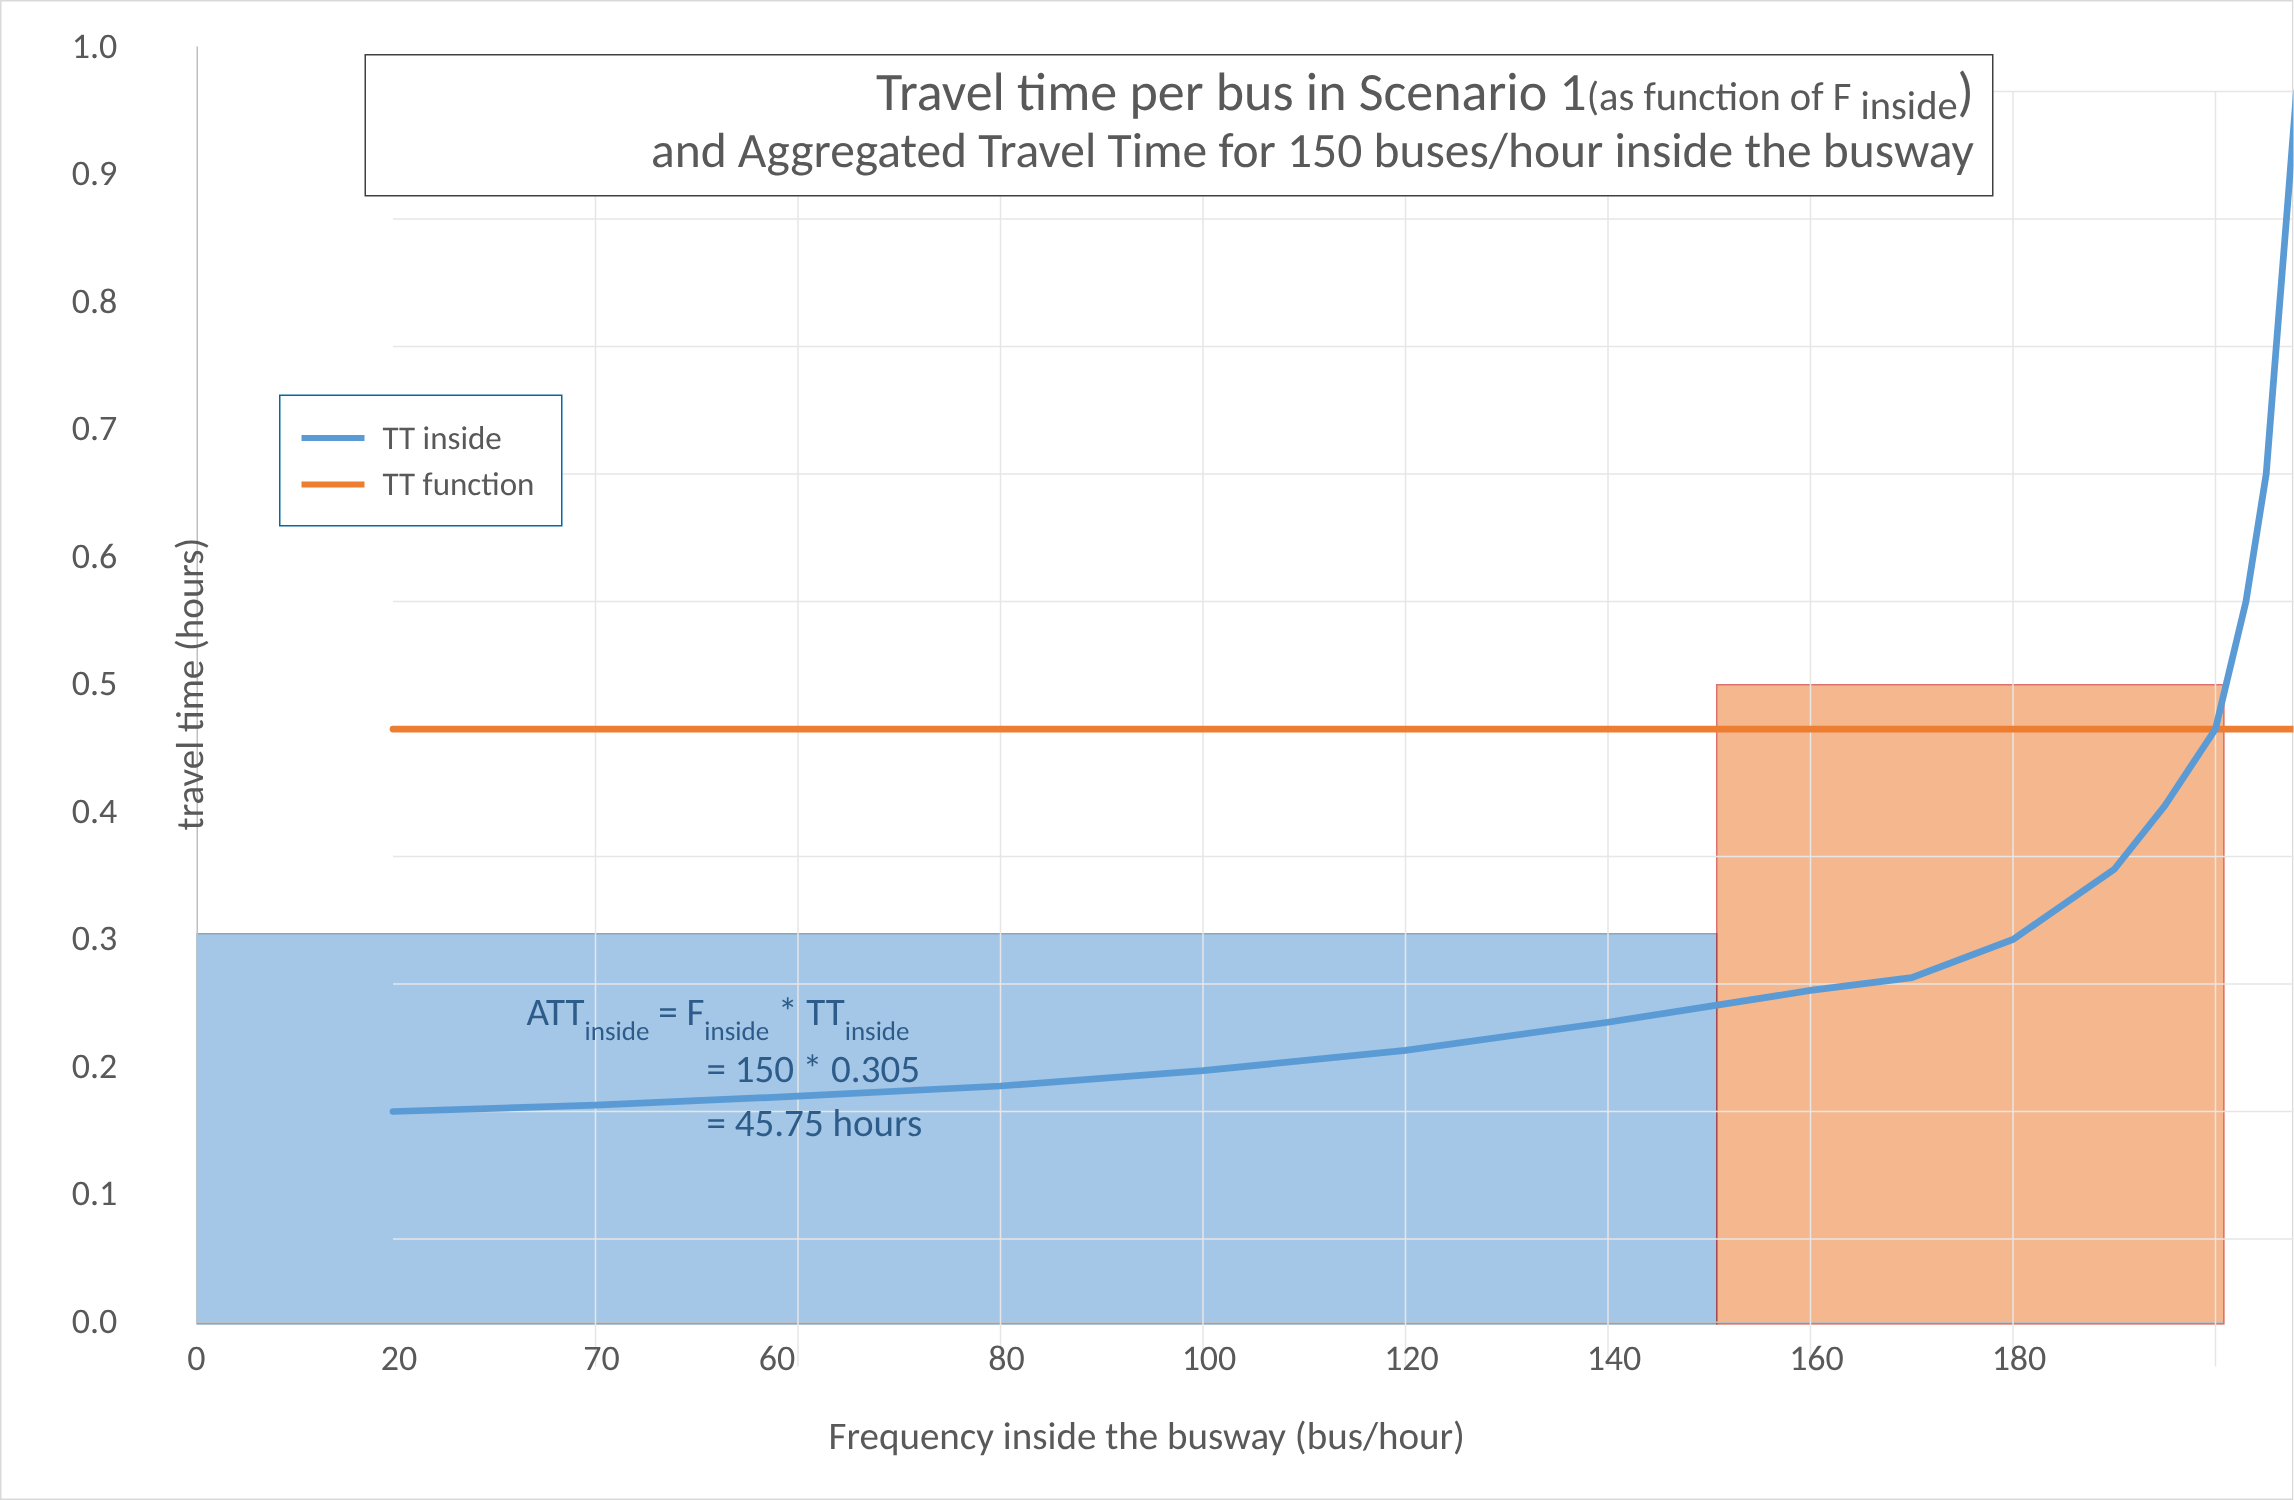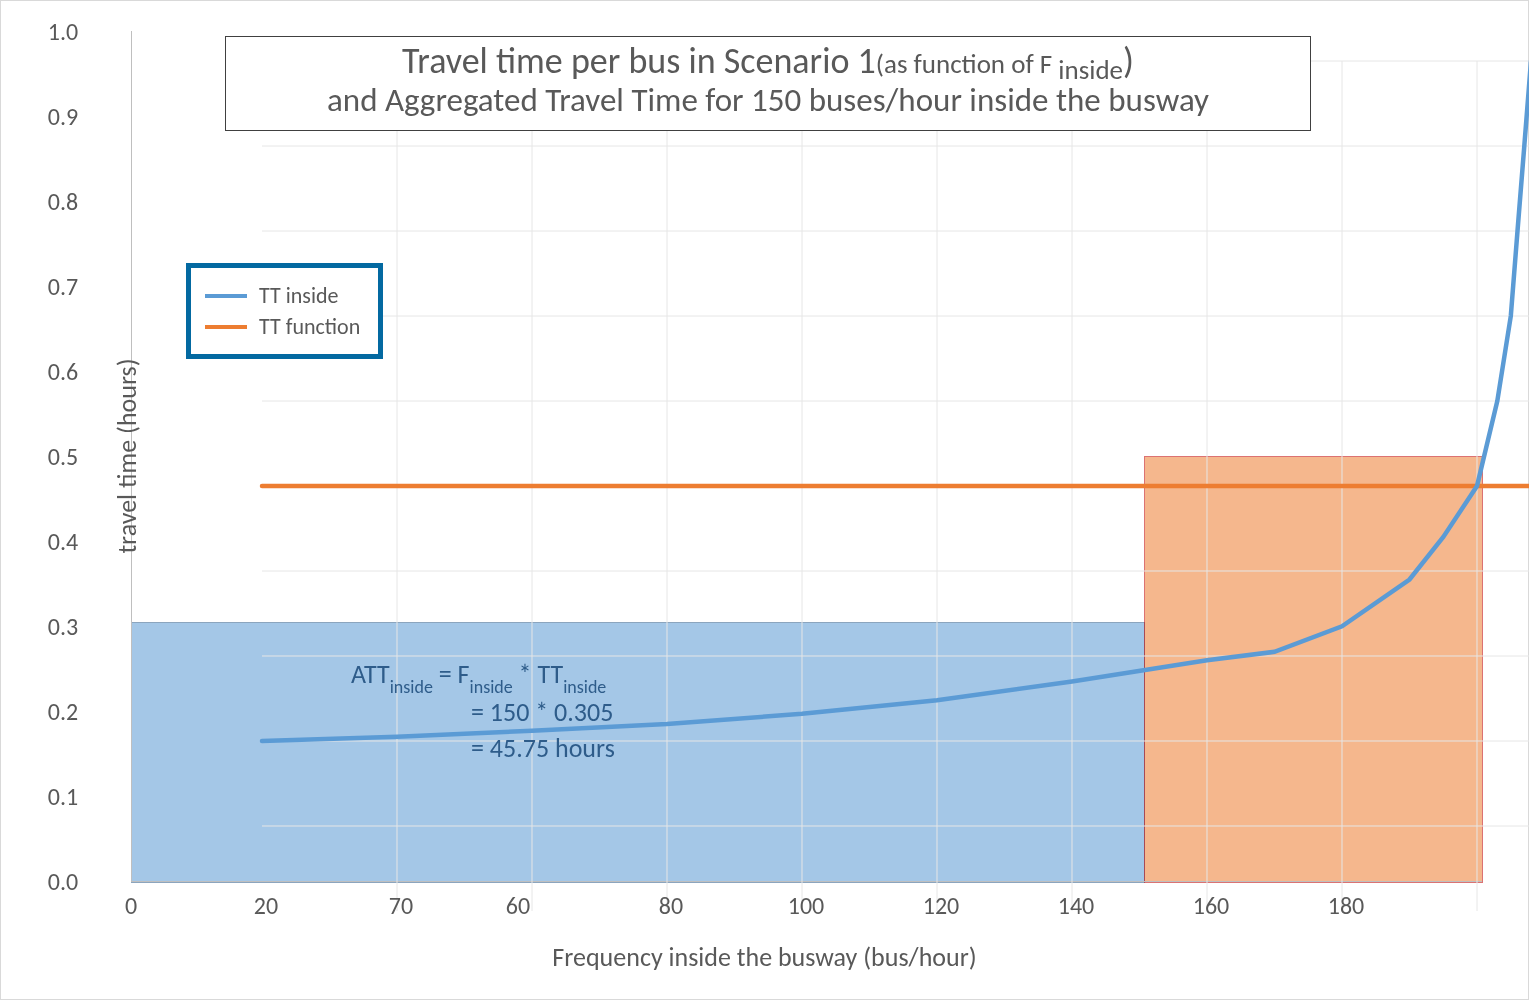--- a/index.html
+++ b/index.html
@@ -24,34 +24,34 @@
     position:absolute;left:28px;top:455px;
     transform:translateY(-50%) rotate(-90deg);
     transform-origin:center;
     font-size:26px;color:#595959;white-space:nowrap;
   }
   .x-label{
     position:absolute;left:0;right:0;top:940px;
     text-align:center;font-size:26px;color:#595959;
   }
   .title-box{
-    position:absolute;left:224px;top:35px;
+    position:absolute;left:242px;top:35px;
     width:1060px;
     border:1.5px solid #404040;
     background:#fff;
     padding:4px 12px 10px 12px;
-    text-align:center;line-height:1.15;
+    text-align:right;line-height:1.15;
   }
   .title-line1{font-size:36px;color:#595959}
   .title-line1 .small{font-size:27px}
   .title-line1 sub{font-size:20px;vertical-align:baseline;position:relative;top:6px}
   .title-line2{font-size:33px;color:#595959}
   .legend{
     position:absolute;left:185px;top:262px;
-    border:5px solid #0369a1;background:#fff;
+    border:1px solid #0369a1;background:#fff;
     padding:10px 18px 10px 14px;font-size:22px;
   }
   .legend-row{display:flex;align-items:center;gap:12px;margin:4px 0}
   .legend-swatch{width:42px;height:4px}
   .sw-blue{background:#5b9bd5}
   .sw-orange{background:#ed7d31}
   .shade{position:absolute;opacity:.55}
   .shade-blue{background:#5b9bd5;border:1.5px solid #2e5c8a;left:130px;width:1012px;top:621px;height:259px}
   .shade-orange{background:#ed7d31;border:1.5px solid #c00000;left:1143px;width:337px;top:455px;height:425px}
   .annot{position:absolute;font-size:26px;line-height:1.35}

